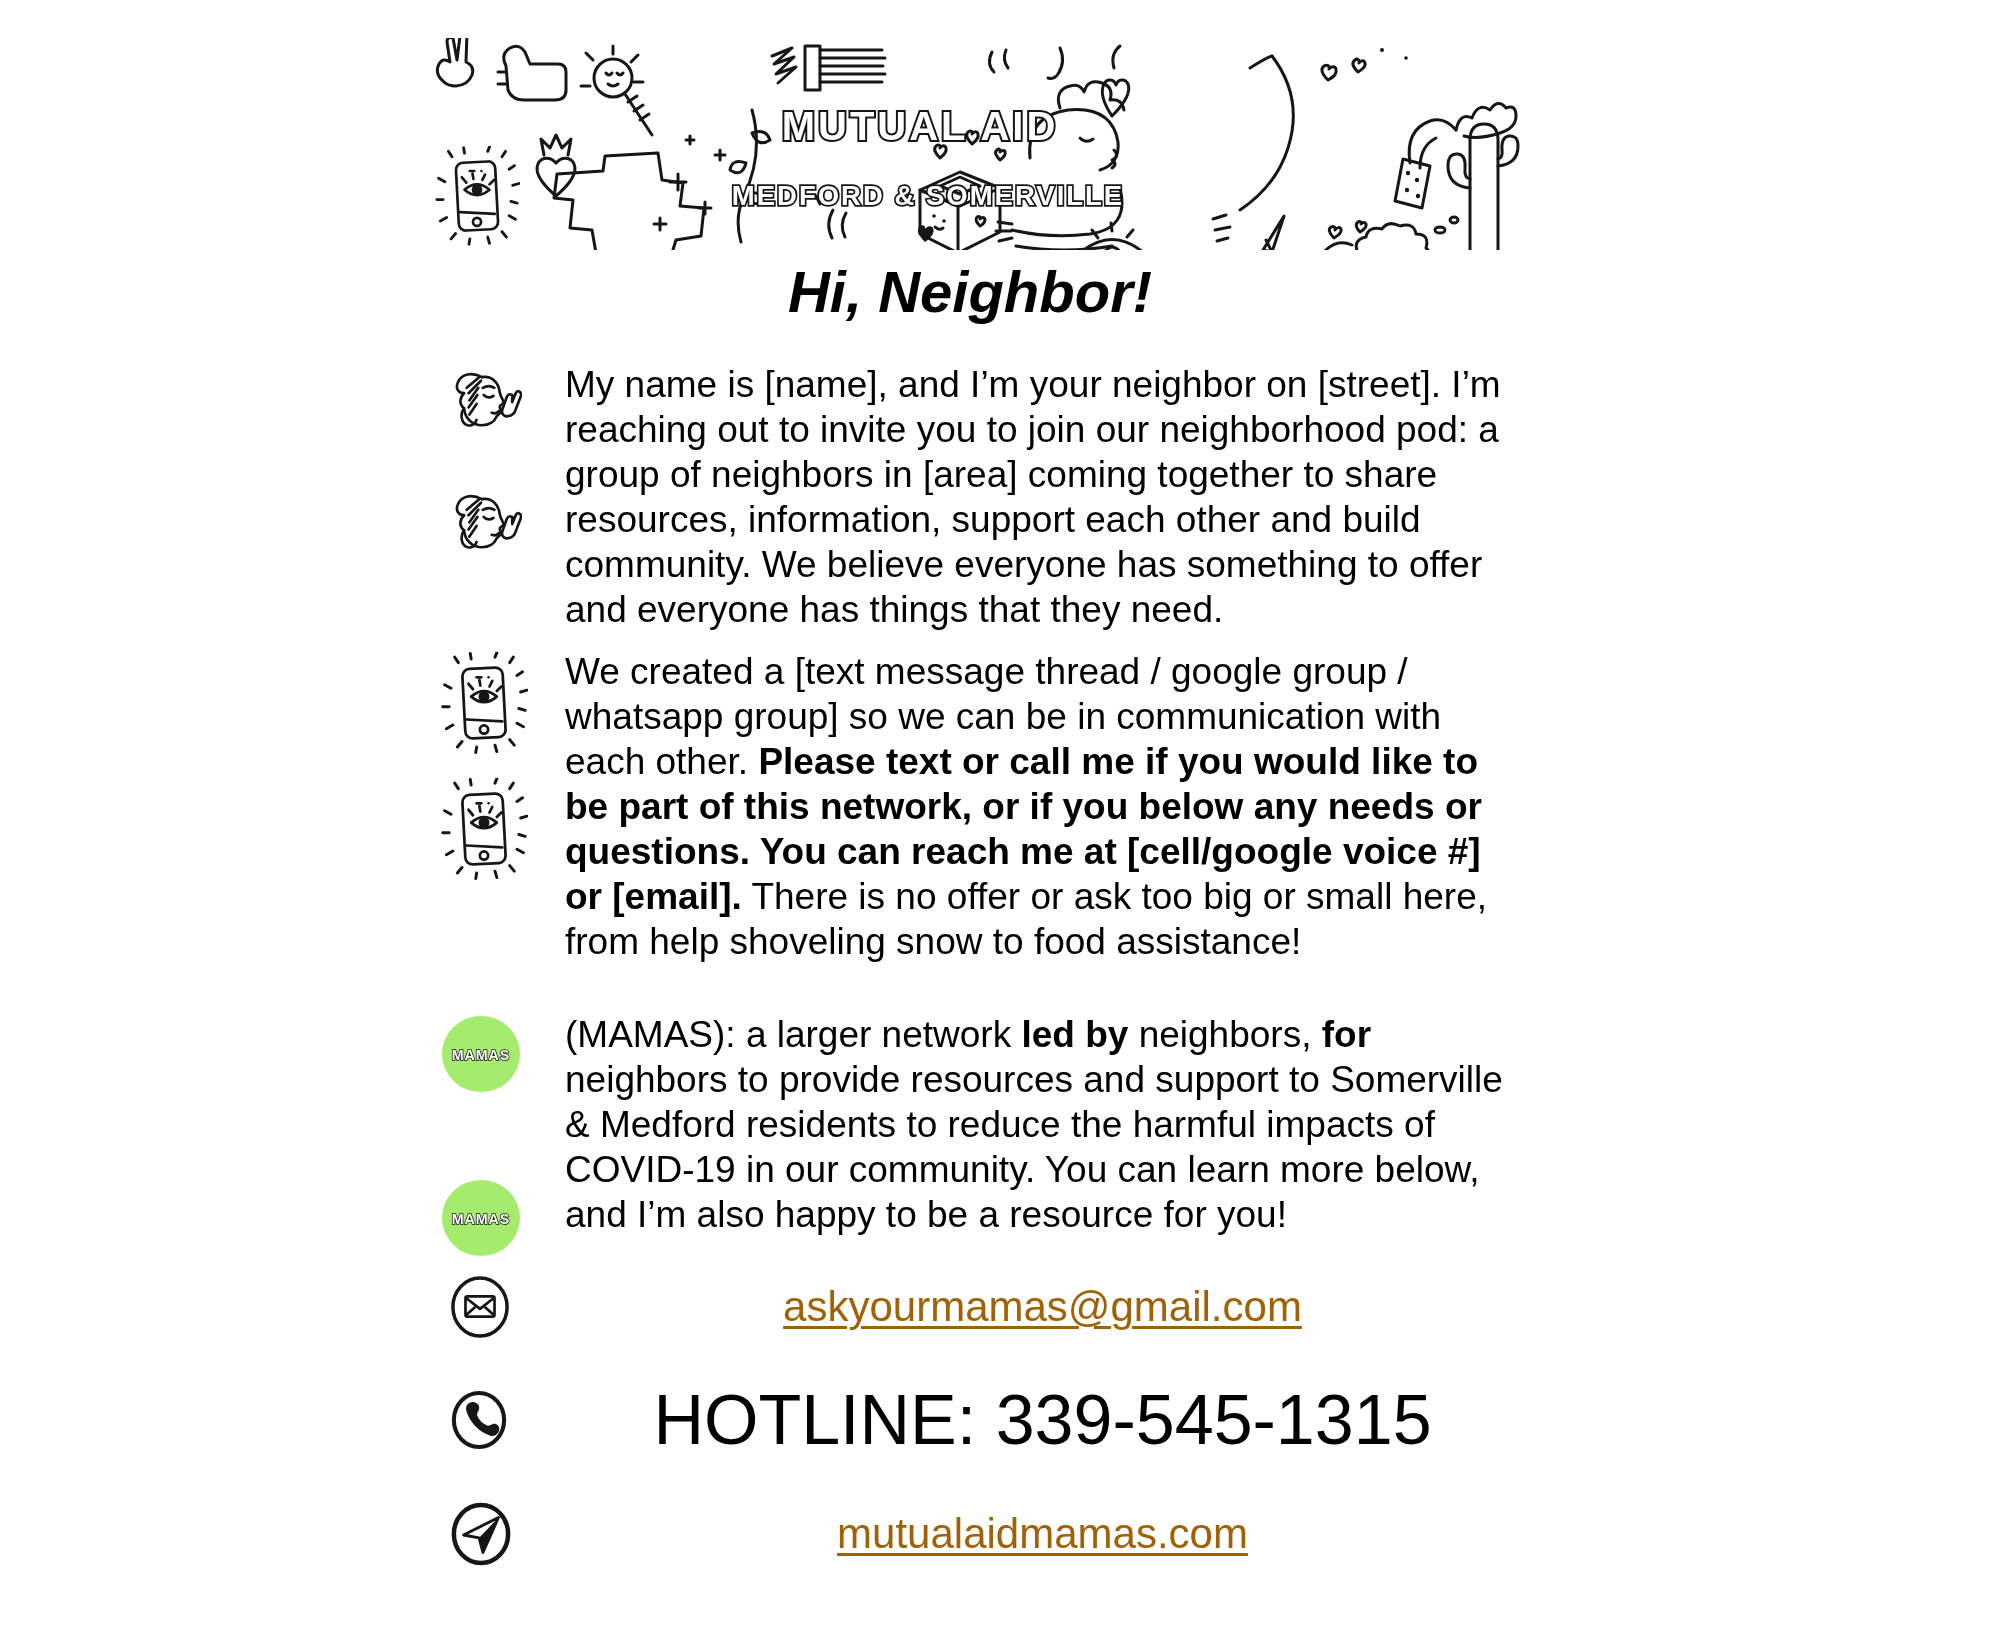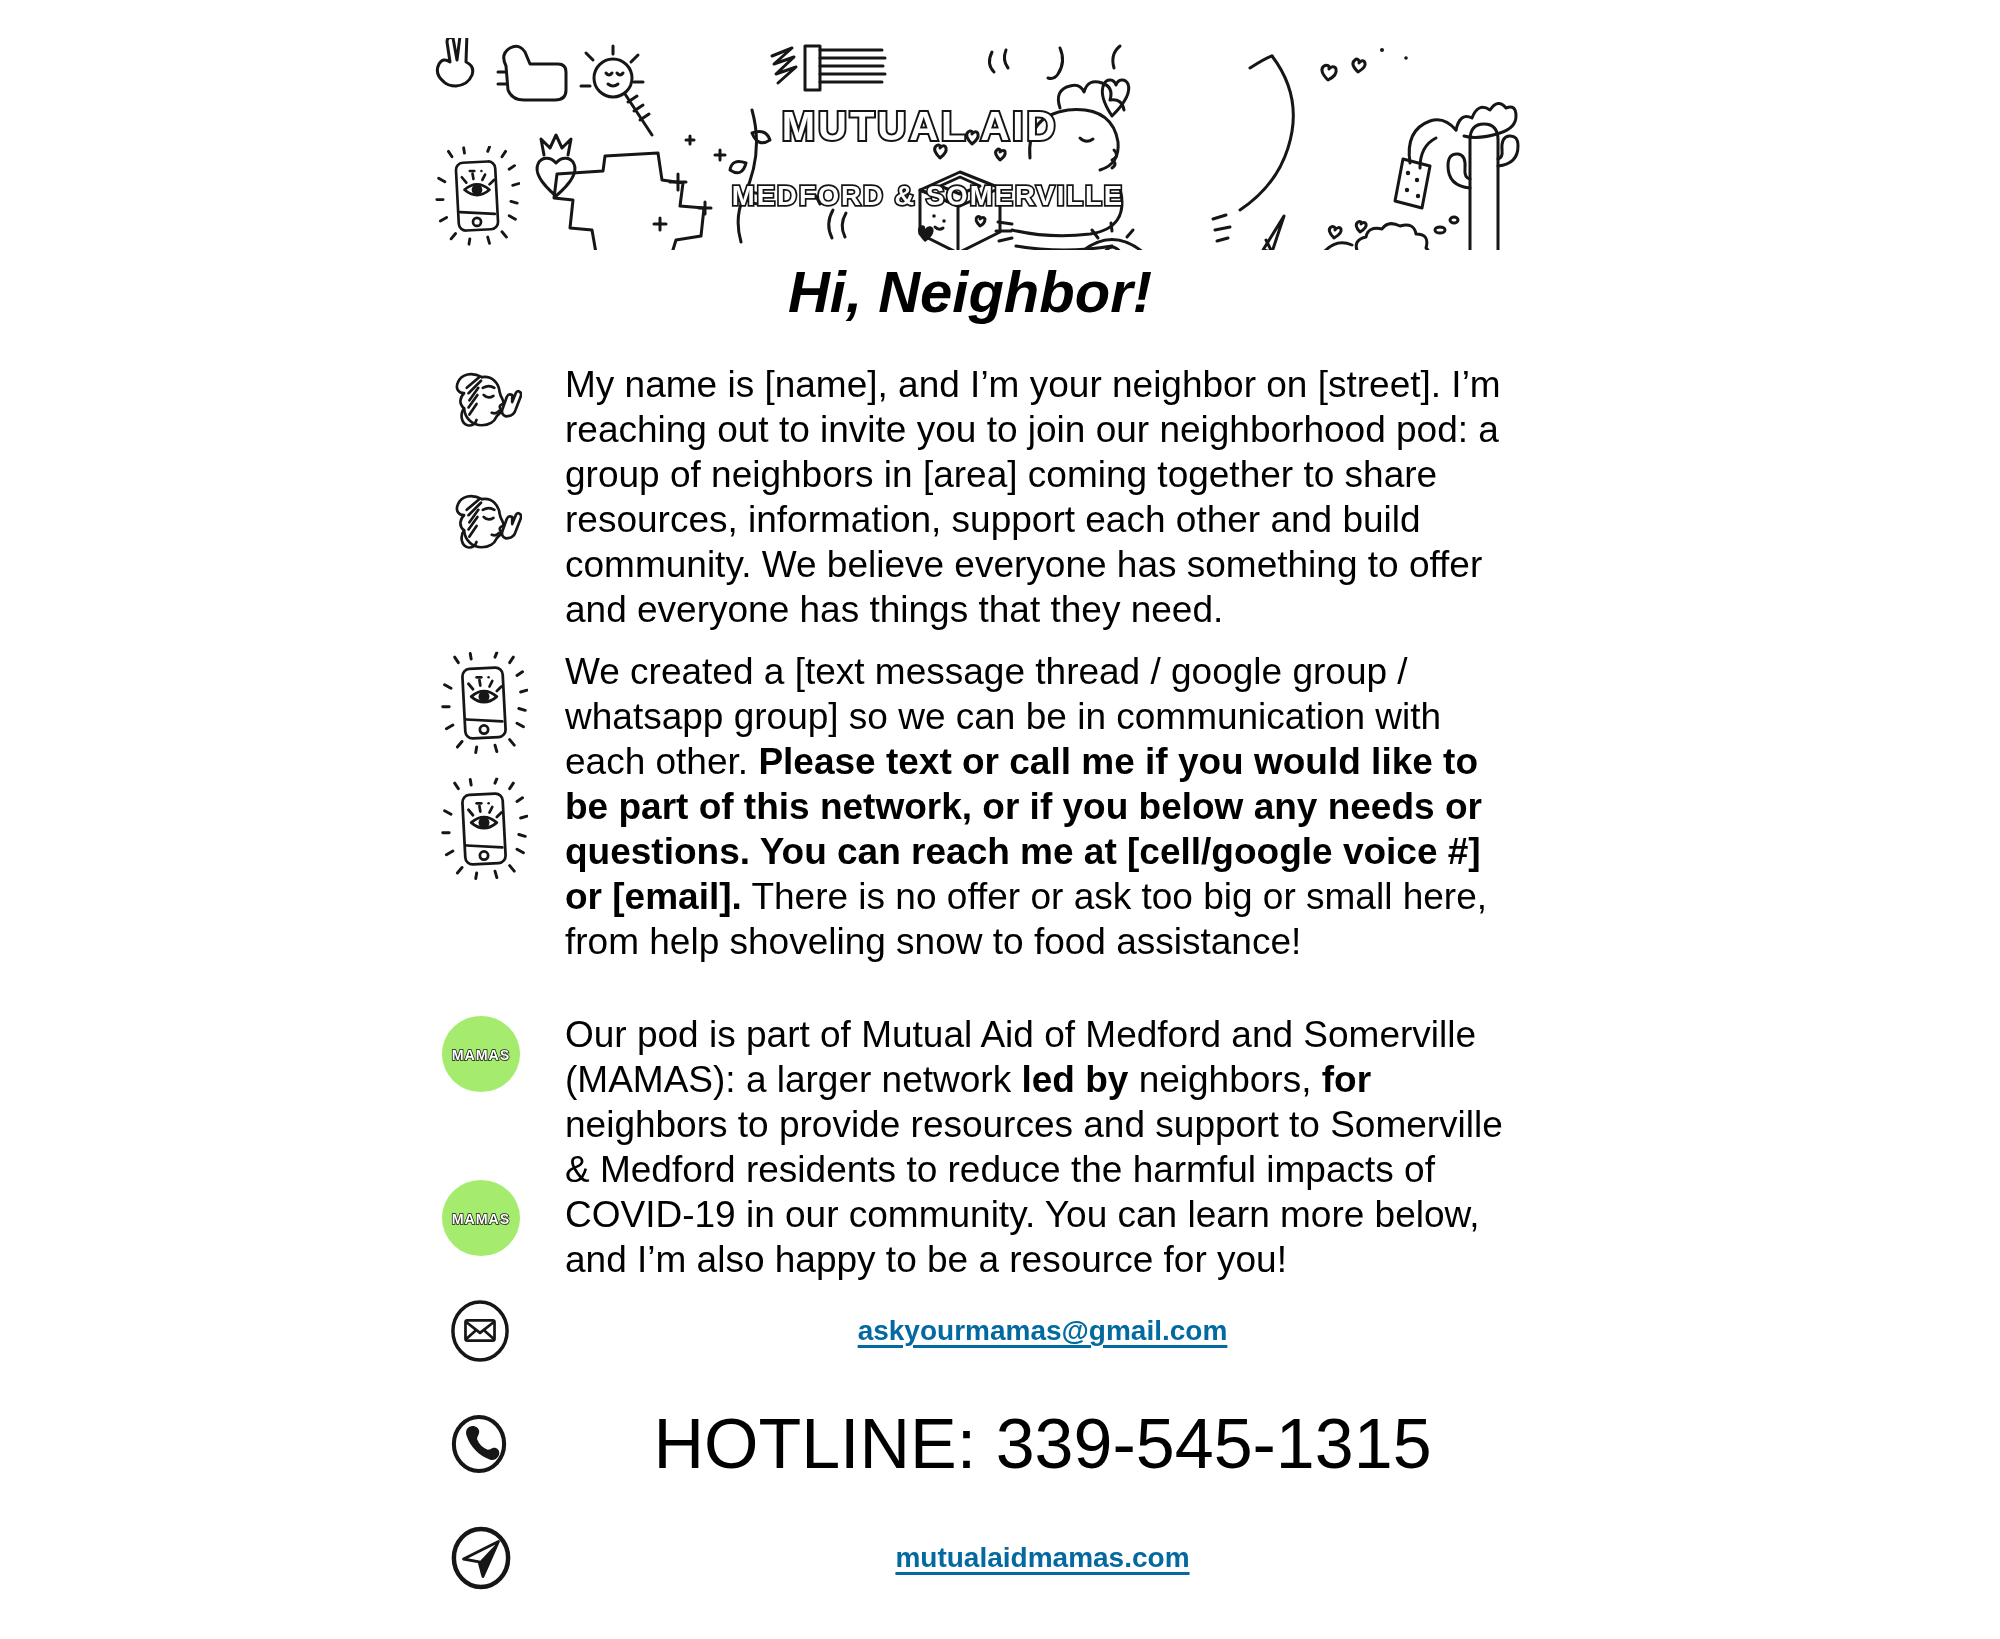--- a/index.html
+++ b/index.html
@@ -37,21 +37,21 @@
   .tline { white-space:pre-wrap; }
   .b { font-weight:bold; }
 
   
   .crow { display:flex; align-items:center; }
   .crow.email-row   { margin-top:18px; }
   .crow.hotline-row { margin-top:42px; }
   .crow.website-row { margin-top:42px; }
   .cicon { width:145px; box-sizing:border-box; padding-left:30px; display:flex; }
   .ctext { width:955px; text-align:center; }
-  .link { color:#0369a1; font-weight:bold; font-size:28px; text-decoration:underline;
+  .link { color:#a16207; font-weight:normal; font-size:42px; text-decoration:underline;
           text-decoration-thickness:3px; text-underline-offset:5px; cursor:pointer; }
   .hotline { font-size:70px; font-weight:400; }
 </style>
 </head>
 <body>
 
 <svg width="0" height="0" style="position:absolute" aria-hidden="true">
   <defs>
     <symbol id="wave" viewBox="0 0 92 78">
       <g fill="none" stroke="#161616" stroke-width="3" stroke-linecap="round" stroke-linejoin="round">
@@ -268,21 +268,20 @@
   <div class="row p3">
     <div class="icons">
       <svg width="82" height="80" viewBox="0 0 86 84">
           <use href="#mamaslogo"></use>
         </svg>
       <svg width="82" height="80" viewBox="0 0 86 84">
           <use href="#mamaslogo"></use>
         </svg>
     </div>
     <div class="ptext">
-        <div class="tline"><span>Our pod is part of Mutual Aid of Medford and Somerville</span></div>
         <div class="tline"><span>(MAMAS): a larger network </span><span class="b">led by</span><span> neighbors, </span><span class="b">for</span></div>
         <div class="tline"><span>neighbors to provide resources and support to Somerville</span></div>
         <div class="tline"><span>&amp; Medford residents to reduce the harmful impacts of</span></div>
         <div class="tline"><span>COVID-19 in our community. You can learn more below,</span></div>
         <div class="tline"><span>and I’m also happy to be a resource for you!</span></div>
       </div>
   </div>
 
   <div class="crow email-row">
     <div class="cicon">

